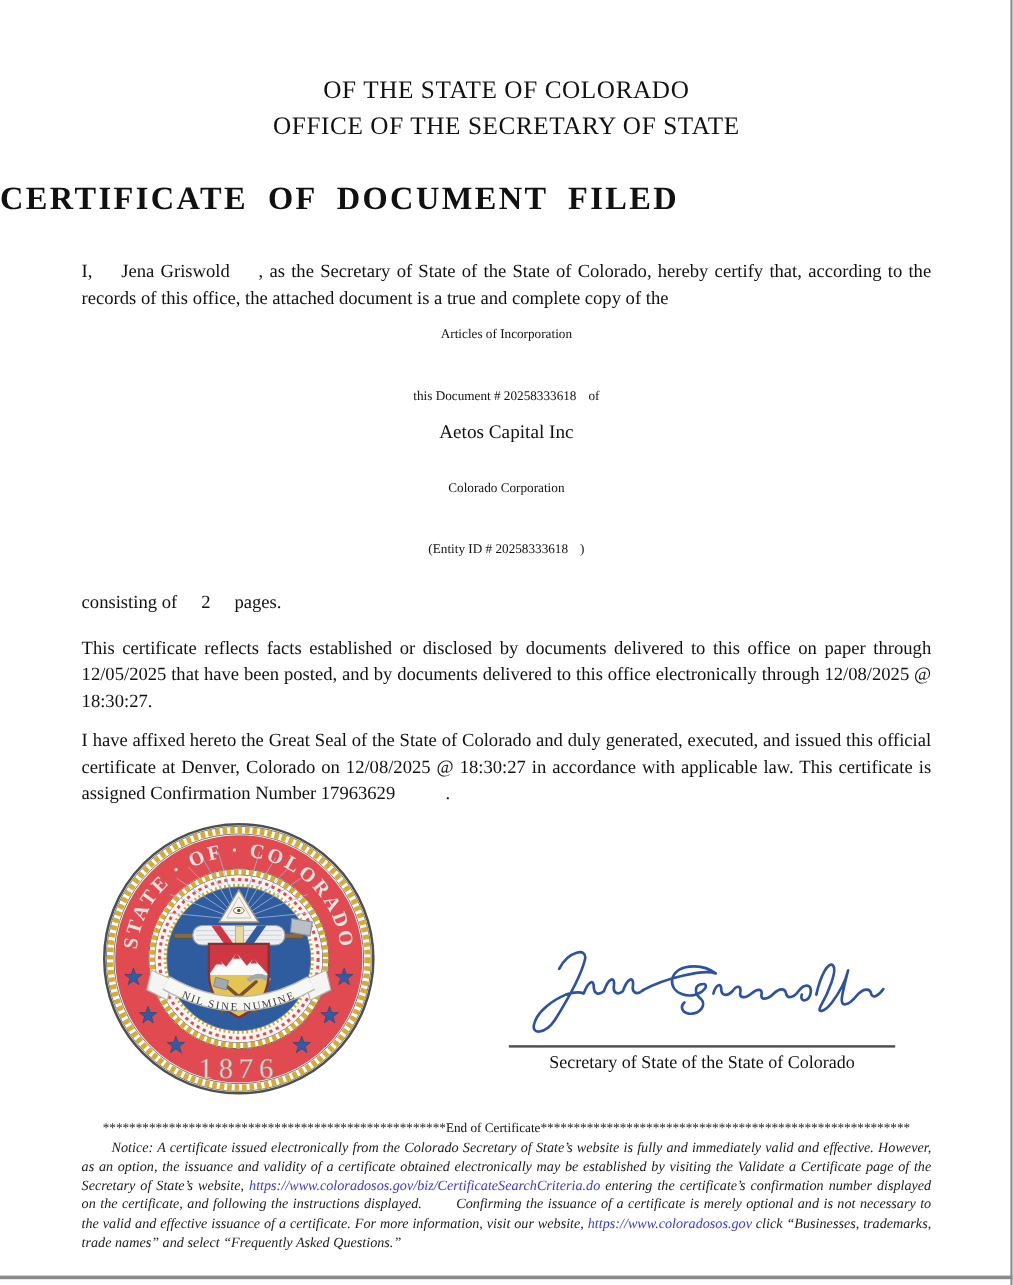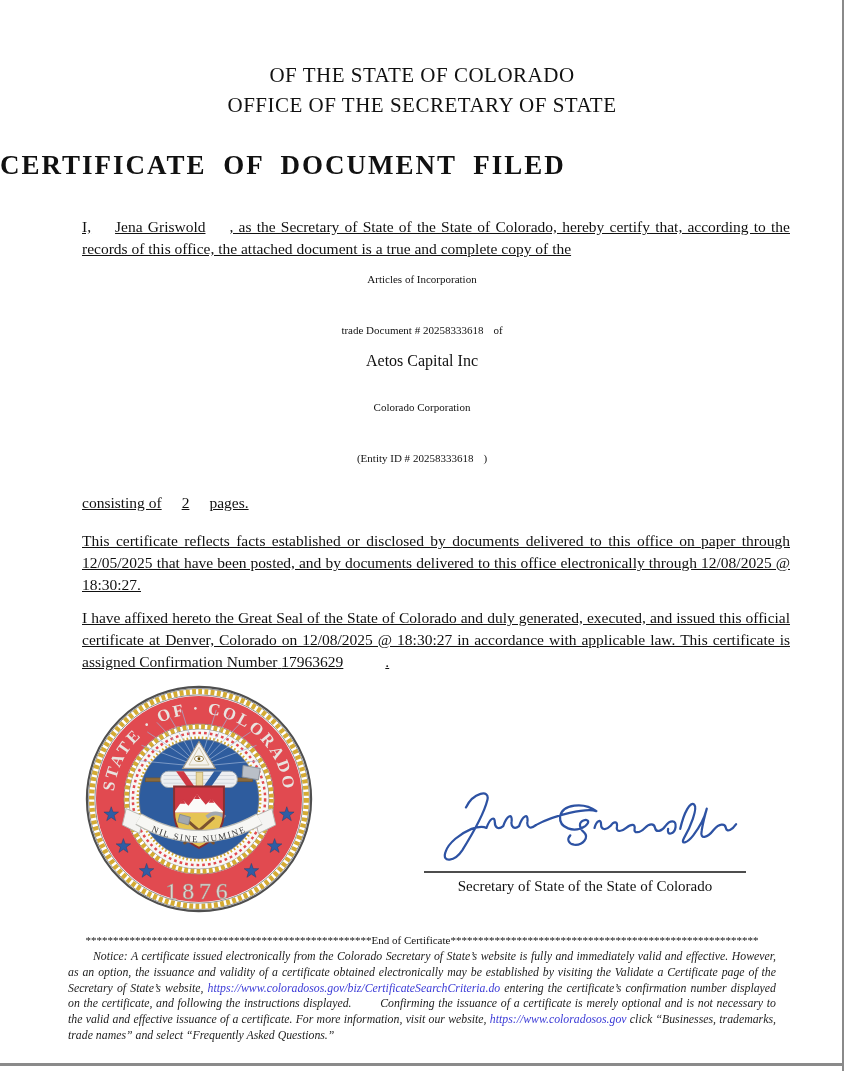--- a/index.html
+++ b/index.html
@@ -8,21 +8,21 @@
     font-family:"Liberation Serif","DejaVu Serif",serif;color:#111;
   }
   .edge-right{position:absolute;top:0;right:0;width:2px;height:100%;background:#8a8a8a;}
   .edge-bottom{position:absolute;left:0;top:1063px;width:100%;height:3px;background:#8a8a8a;}
 
   .hdr{position:absolute;top:60px;left:0;width:100%;text-align:center;
        font-size:21px;line-height:30px;letter-spacing:.5px;}
   .doc-title{position:absolute;top:150px;left:0;width:100%;
        font-size:27px;font-weight:bold;letter-spacing:2px;word-spacing:8px;}
 
-  .body-par{position:absolute;left:82px;width:708px;font-size:15.5px;line-height:22px;text-align:justify;text-decoration:underline;}
+  .body-par{position:absolute;left:68px;width:708px;font-size:15.5px;line-height:22px;text-align:justify;}
   .center-line{position:absolute;left:68px;width:708px;text-align:center;font-size:11px;}
 
   .gap-sm{display:inline-block;width:20px;}
   .gap-md{display:inline-block;width:24px;}
   .gap-xs{display:inline-block;width:10px;}
   .gap-lg{display:inline-block;width:42px;}
 
   .seal-wrap{position:absolute;left:84px;top:684px;width:230px;height:230px;}
   .seal-wrap svg{width:100%;height:100%;display:block;}
 
@@ -51,21 +51,21 @@
 
   <div class="doc-title">CERTIFICATE OF DOCUMENT FILED</div>
 
   <div class="body-par" style="top:216px;">
     <span>I,</span><span class="gap-md"></span><span>Jena Griswold</span><span class="gap-md"></span><span>, as the Secretary of State of the State of Colorado, hereby certify that, according to the records of this office, the attached document is a true and complete copy of the</span>
   </div>
 
   <div class="center-line" style="top:273px;">Articles of Incorporation</div>
 
   <div class="center-line" style="top:324px;">
-    <span>trade Document #</span>
+    <span>this Document #</span>
     <span>20258333618</span><span class="gap-xs"></span><span>of</span>
   </div>
 
   <div class="center-line" style="top:352px;font-size:16px;">Aetos Capital Inc</div>
 
   <div class="center-line" style="top:401px;">Colorado Corporation</div>
 
   <div class="center-line" style="top:452px;">
     <span>(Entity ID #</span>
     <span>20258333618</span><span class="gap-xs"></span><span>)</span>

